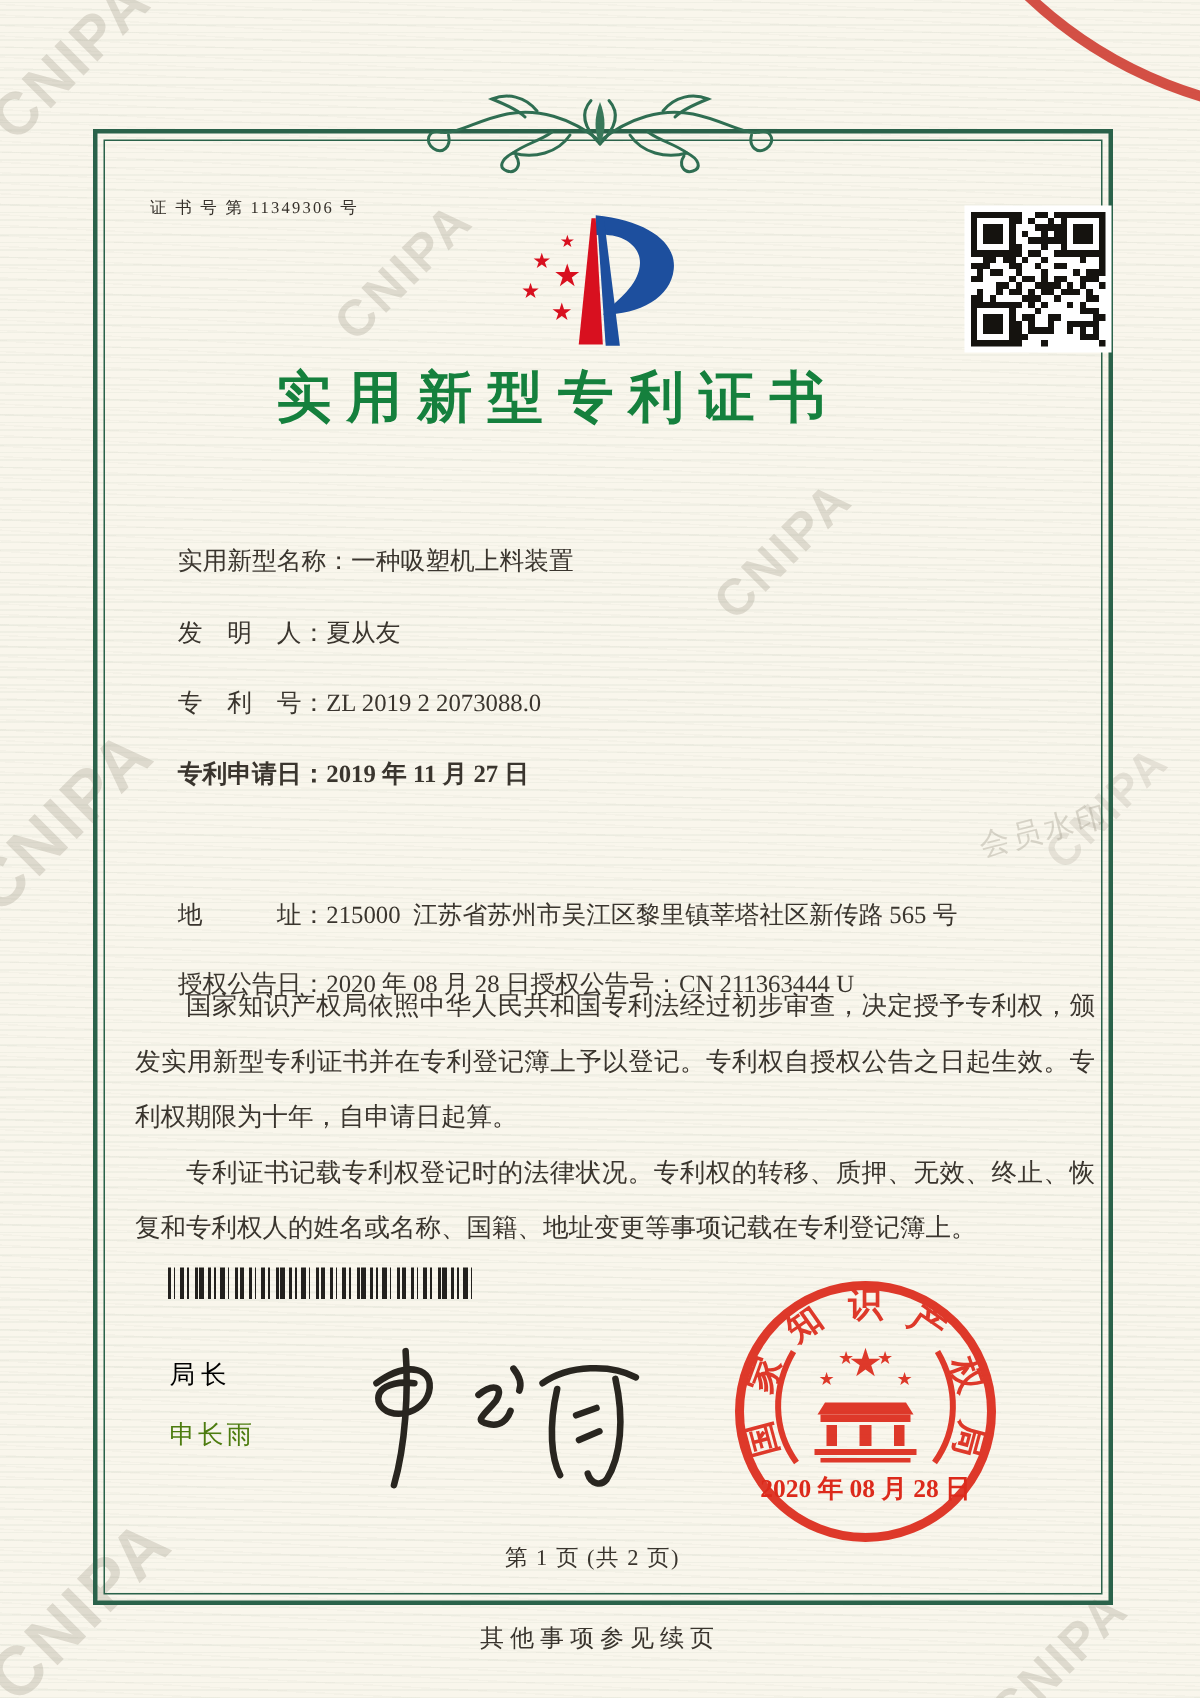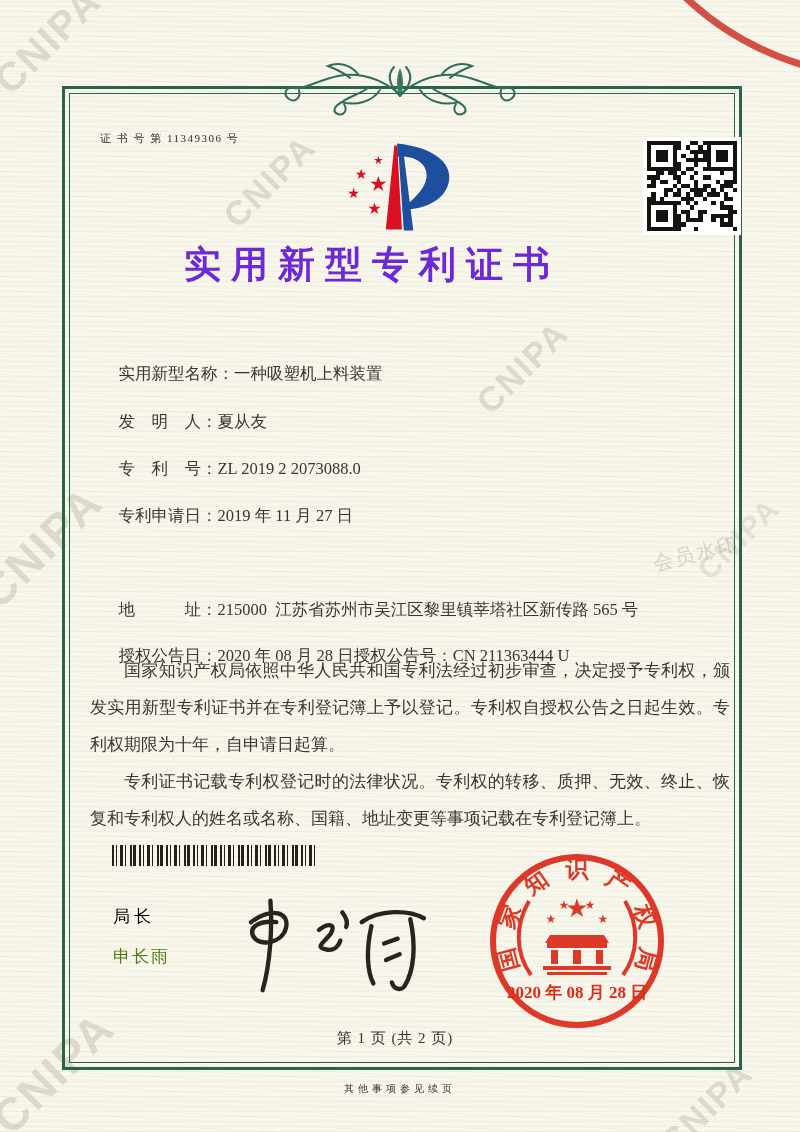--- a/index.html
+++ b/index.html
@@ -41,27 +41,27 @@
   .wm-member { position:absolute; left:652px; top:540px; font-size:20px;
     color:rgba(166,160,146,0.40); transform:rotate(-14deg); letter-spacing:2px;
     pointer-events:none; }
 
   
   .cert-no { left:100px; top:131px; font-size:11px; letter-spacing:1.5px; }
   .logo { left:340px; top:136px; width:120px; height:104px; }
   .qr { left:647px; top:141px; width:90px; height:90px; background:#ffffff;
     box-shadow:0 0 0 4px #ffffff; }
   .title { left:0; top:240px; width:744px; text-align:center;
-    font-size:37px; font-weight:bold; letter-spacing:10px; color:#6d28d9; }
+    font-size:37px; font-weight:bold; letter-spacing:10px; color:#15803d; }
 
   
   .row { position:absolute; left:102px; font-size:16.5px; white-space:pre; color:#3a352e; }
   .row .lbl, .row .val { white-space:pre; }
   .r1 { top:343px; } .r2 { top:391px; } .r3 { top:438px; }
-  .r4 { top:485px; } .r5 { top:532px; } .r6 { top:579px; } .r7 { top:625px; }
+  .r4 { top:485px;font-weight:bold; } .r5 { top:532px; } .r6 { top:579px; } .r7 { top:625px; }
   .grant-no-pair { }
 
   
   .body-text { left:90px; top:652px; width:640px; font-size:17px;
     line-height:37px; text-align:justify; color:#3a352e; }
   .body-text p { margin:0; text-indent:2em; }
 
   
   .barcode { left:112px; top:845px; width:206px; height:21px;
     background-image:repeating-linear-gradient(90deg,
@@ -72,21 +72,21 @@
       #23211e 18px 20px, transparent 20px 21px,
       #23211e 21px 24px, transparent 24px 27px); }
   .signer-title { left:113px; top:905px; font-size:17px; letter-spacing:4px; color:#000000; }
   .signer-name  { left:113px; top:945px; font-size:17px; letter-spacing:2px; color:#4d7c0f; }
   .signature { left:233px; top:893px; width:205px; height:102px; }
   .seal { left:487px; top:851px; width:180px; height:180px; }
   .seal-date { left:484px; top:981px; width:186px; text-align:center;
     color:#dc2a1b; font-size:17px; font-weight:bold; white-space:pre; }
   .page-info { left:0; top:1029px; width:790px; text-align:center; font-size:15px;
     letter-spacing:1px; color:#3a352e; }
-  .continuation { left:0; top:1082px; width:800px; text-align:center; font-size:10px;
+  .continuation { left:0; top:1082px; width:800px; text-align:center; font-size:16px;
     letter-spacing:4px; color:#3a352e; }
 
   .ornament { left:278px; top:60px; width:244px; height:60px; }
 </style>
 </head>
 <body>
 
 <div class="page">
 
   <div class="wm wm1">CNIPA</div>

